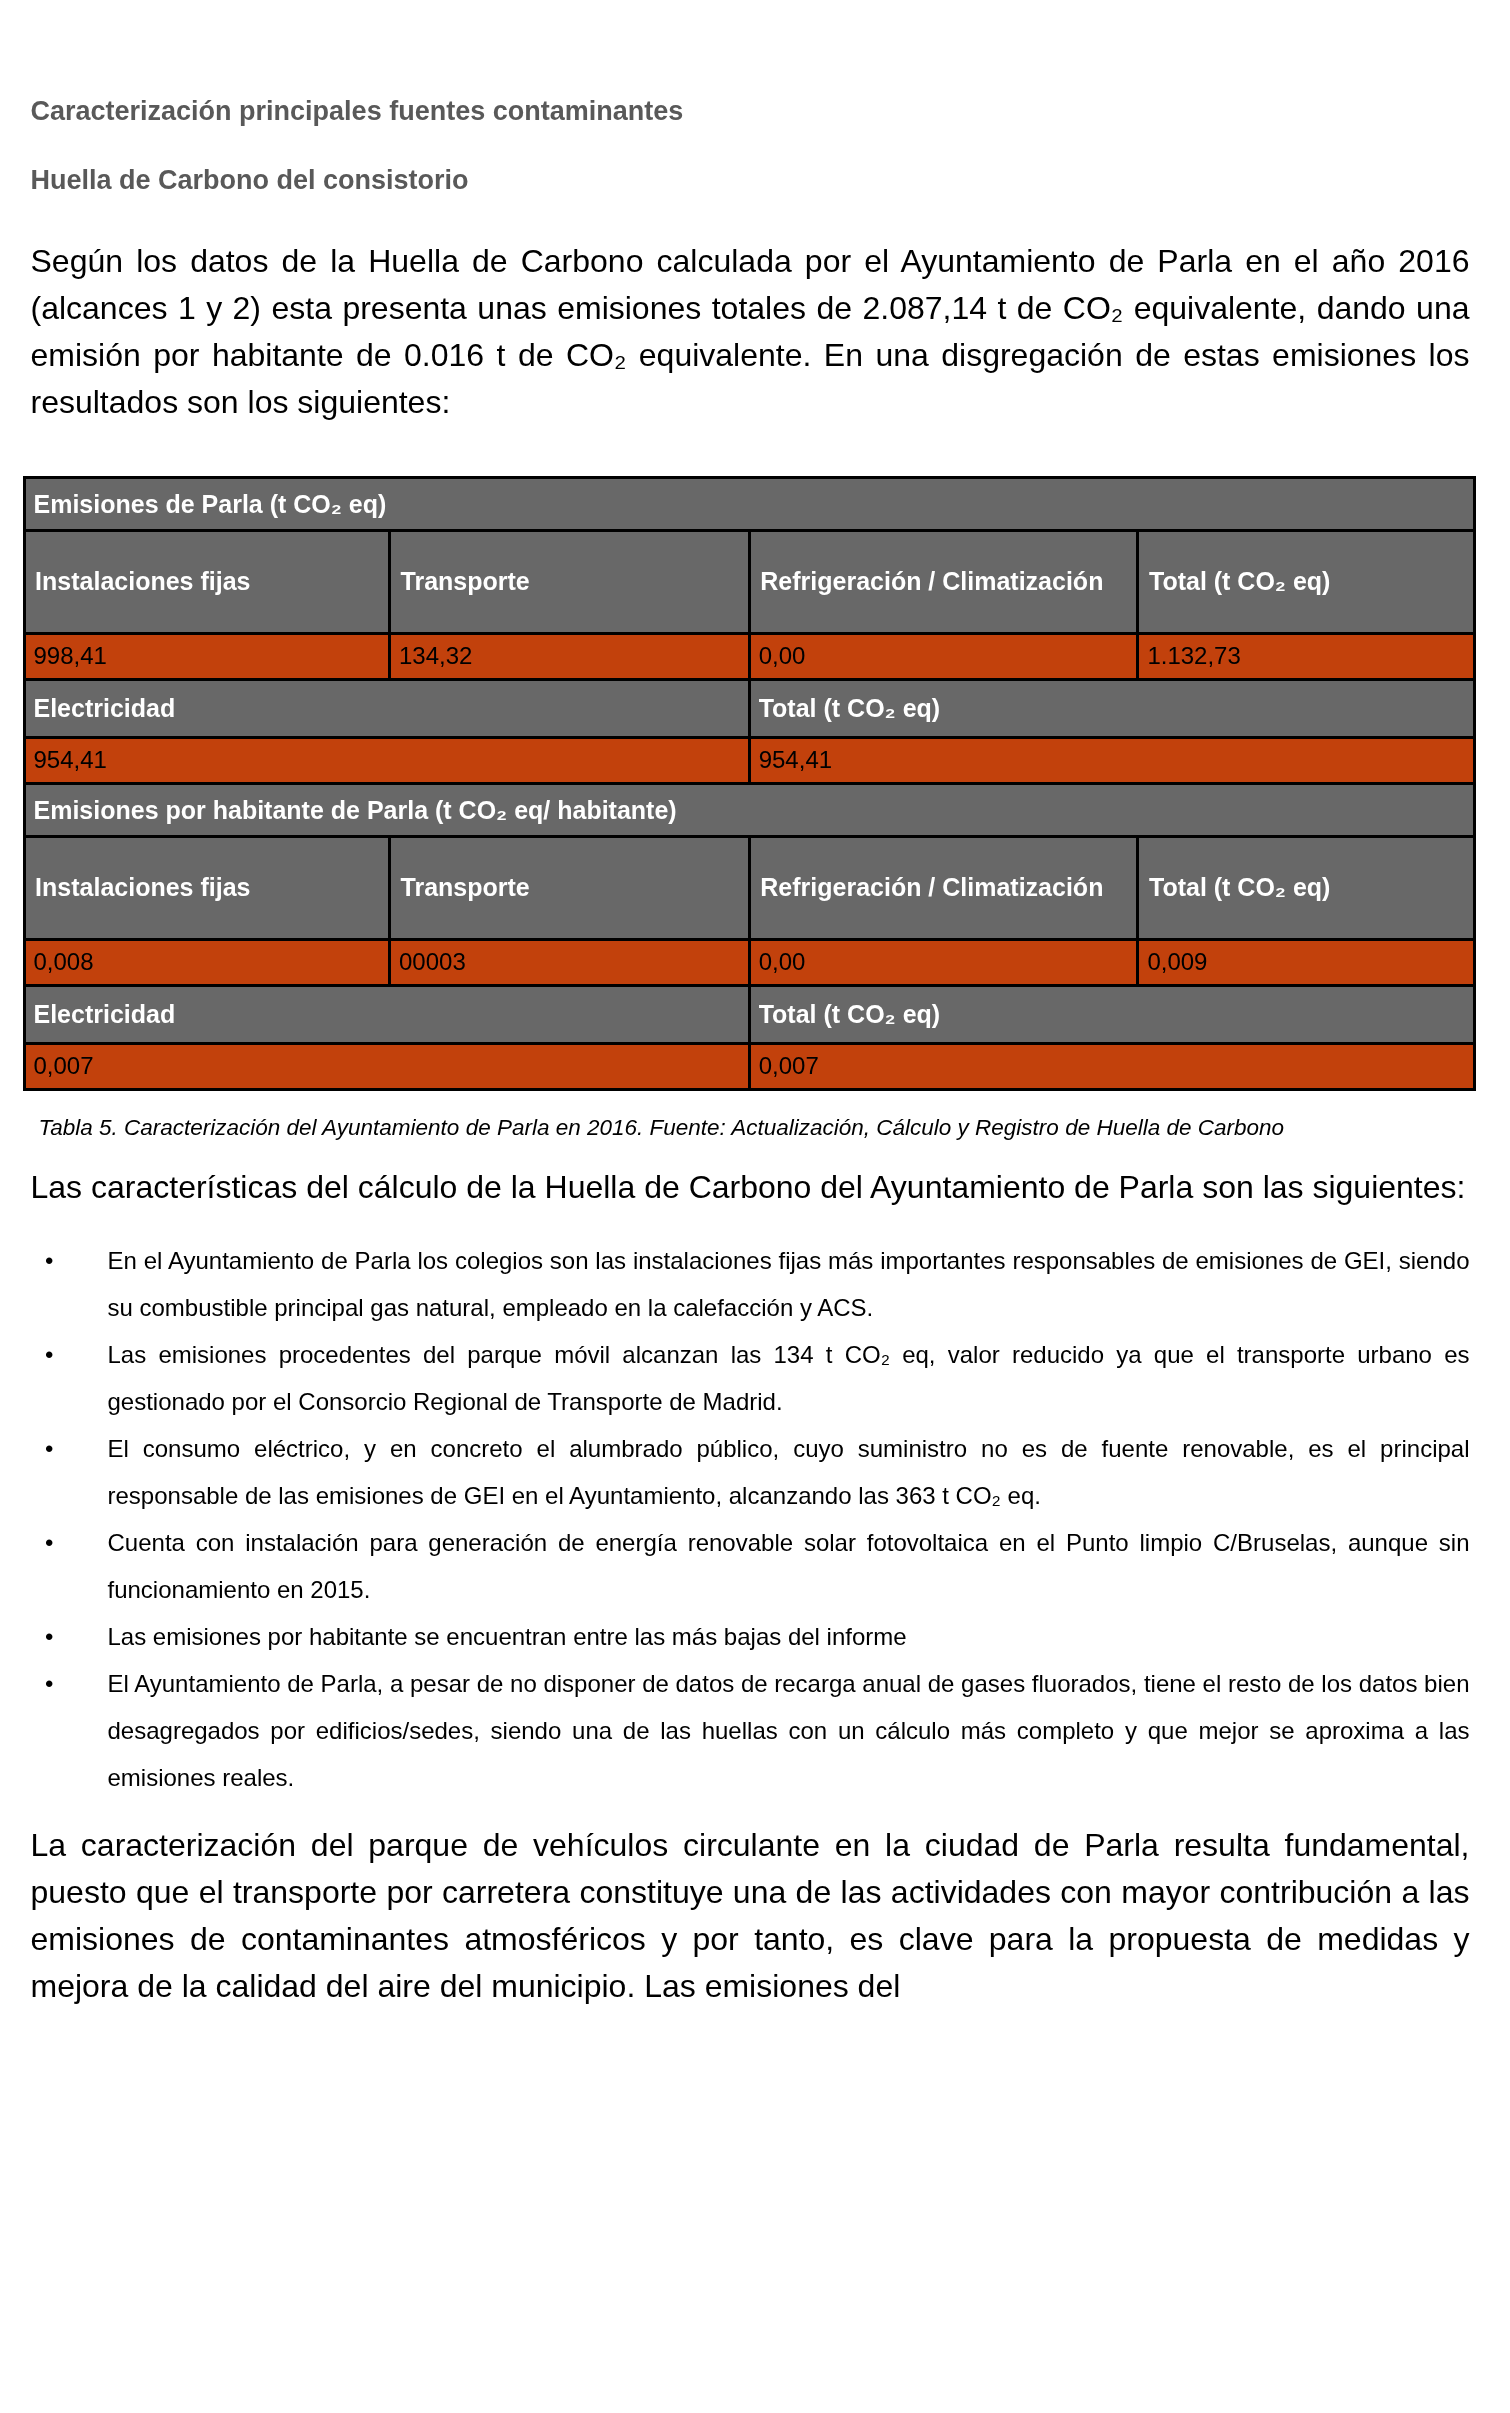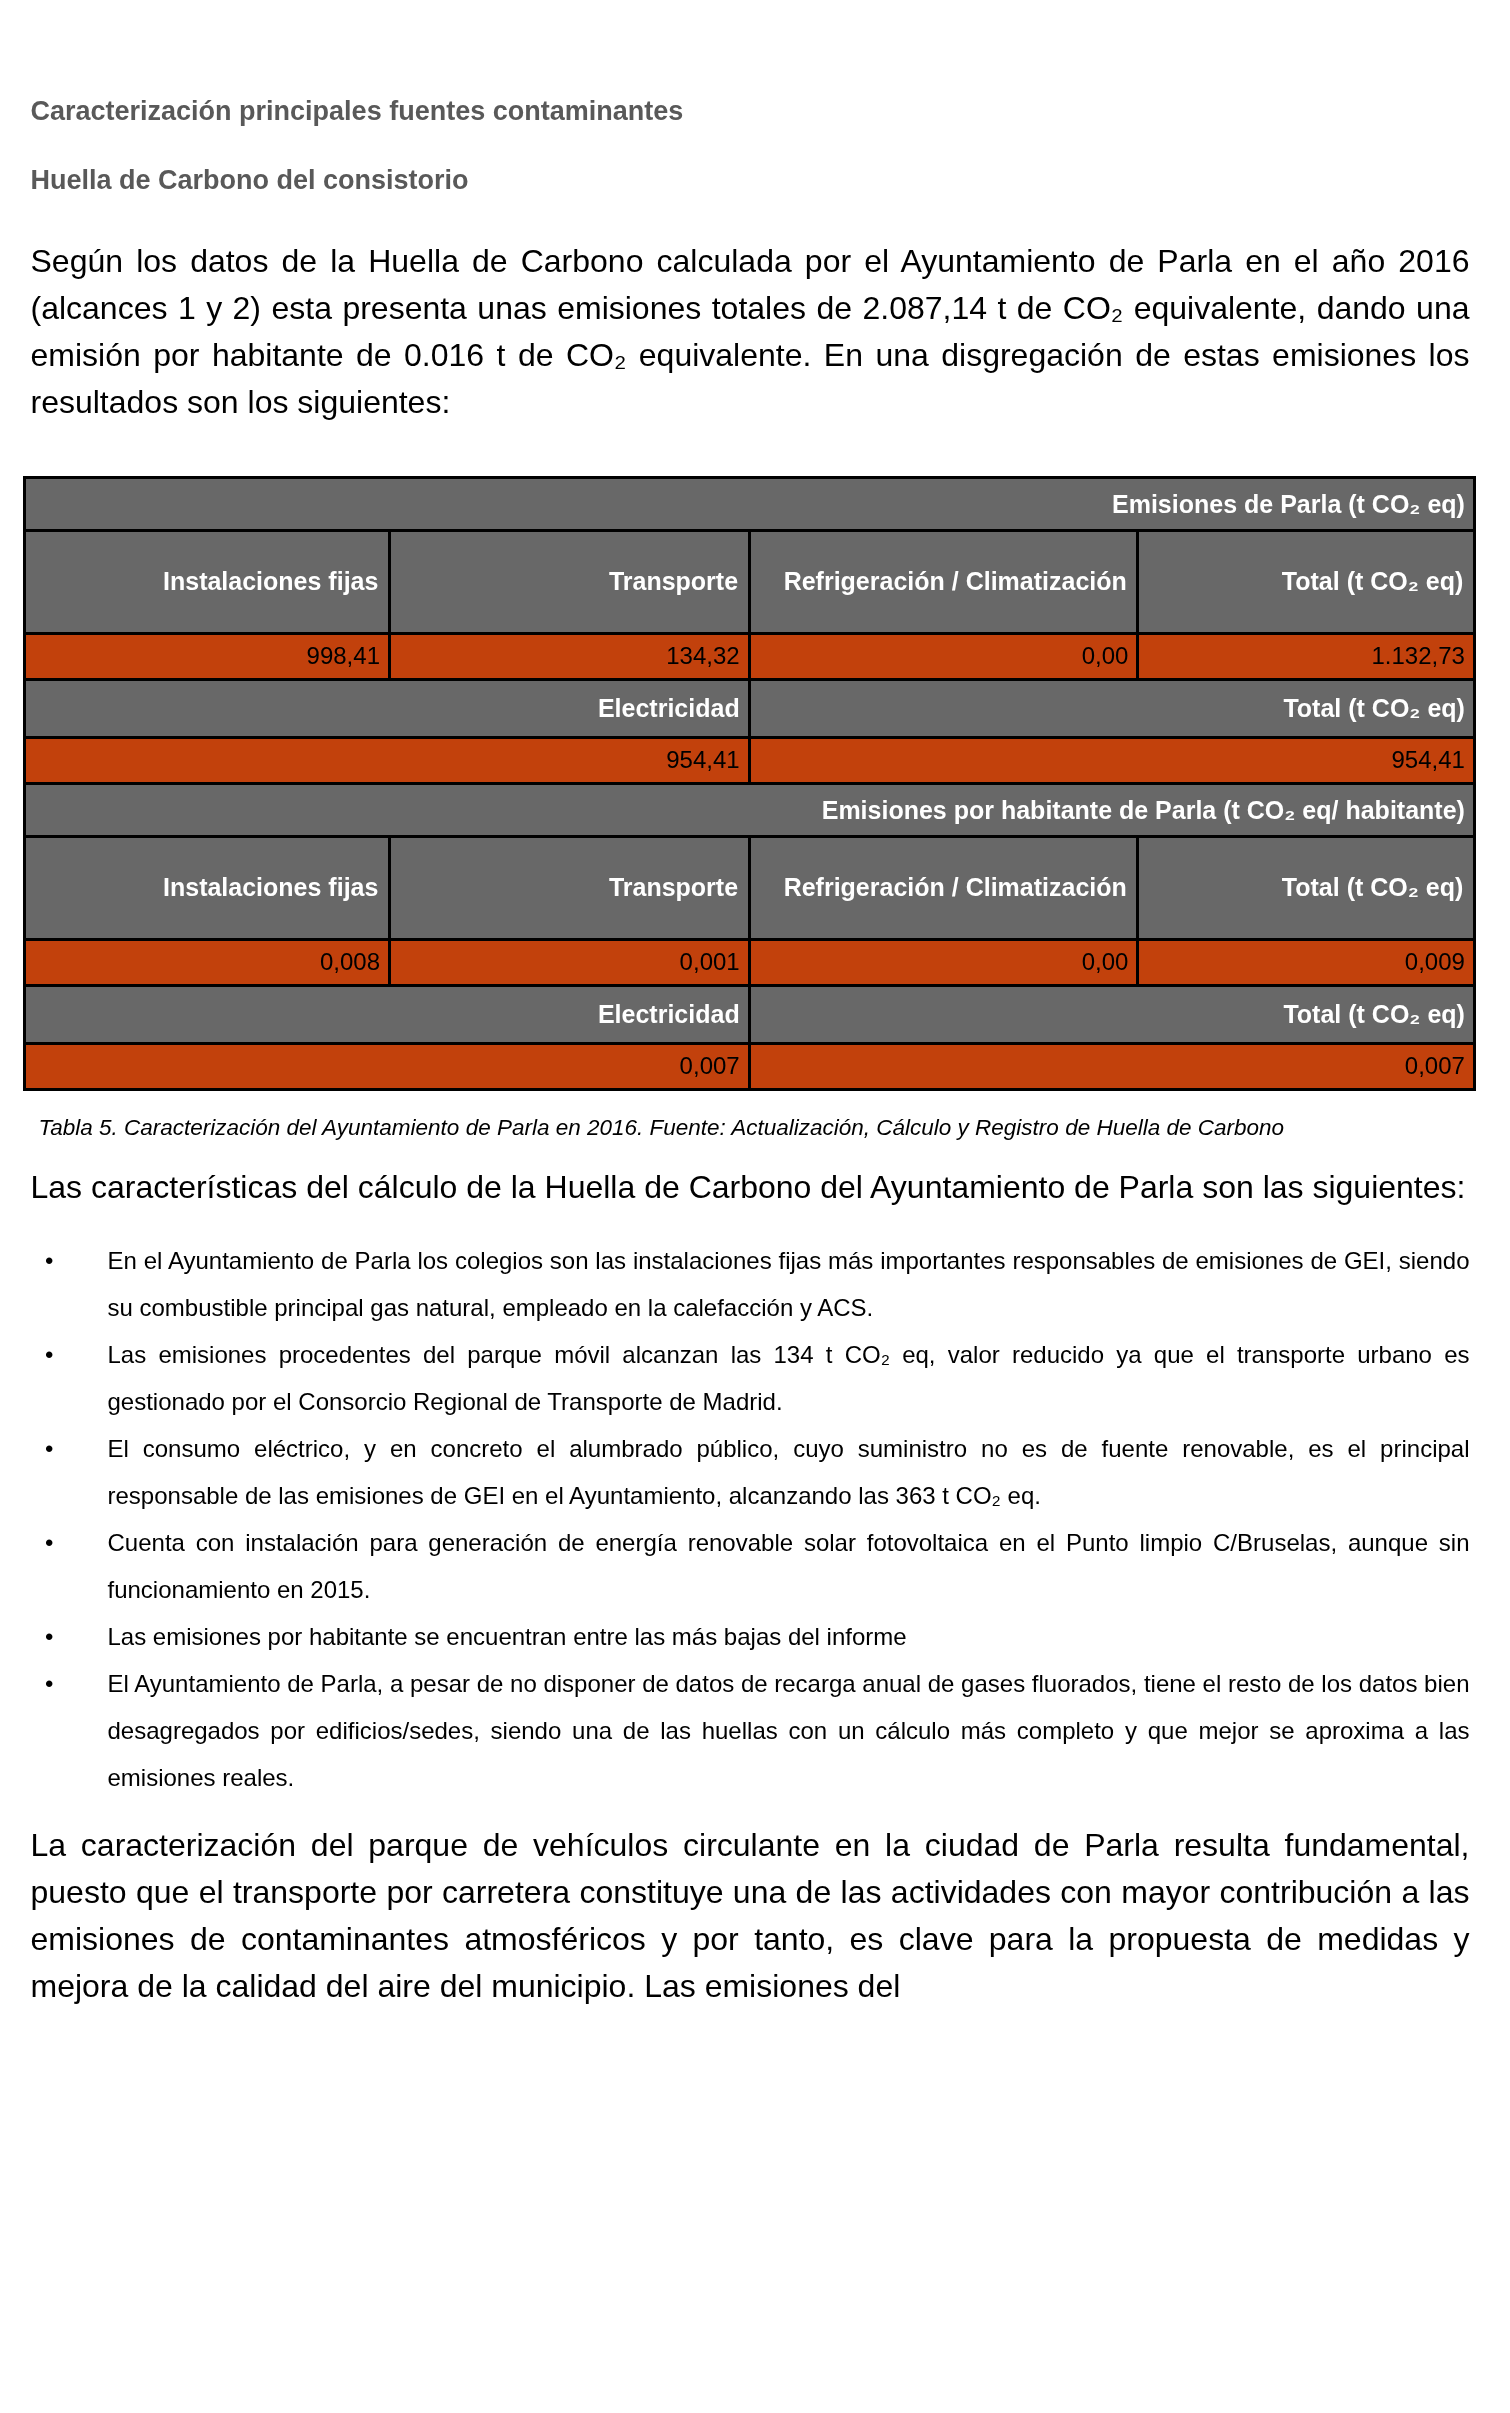--- a/index.html
+++ b/index.html
@@ -49,21 +49,21 @@
     border-collapse: collapse;
     table-layout: fixed;
   }
   table.emissions col.c1 { width: 25.2%; }
   table.emissions col.c2 { width: 24.8%; }
   table.emissions col.c3 { width: 26.8%; }
   table.emissions col.c4 { width: 23.2%; }
   table.emissions th,
   table.emissions td {
     border: 3.2px solid var(--table-border, #000000);
-    text-align: right;
+    text-align: left;
     vertical-align: middle;
   }
   table.emissions th {
     background: var(--table-header-bg, #686868);
     color: var(--table-header-text, #ffffff);
     font-weight: bold;
     font-size: 25px;
   }
   table.emissions tr.title-row th {
     height: 47px;
@@ -164,21 +164,21 @@
           <th colspan="4">Emisiones por habitante de Parla (t CO₂ eq/ habitante)</th>
         </tr>
         <tr class="colhead-row">
           <th>Instalaciones fijas</th>
           <th>Transporte</th>
           <th>Refrigeración / Climatización</th>
           <th>Total (t CO₂ eq)</th>
         </tr>
         <tr>
           <td>0,008</td>
-          <td>0,001</td>
+          <td>00003</td>
           <td>0,00</td>
           <td>0,009</td>
         </tr>
         <tr class="subhead-row">
           <th colspan="2">Electricidad</th>
           <th colspan="2">Total (t CO₂ eq)</th>
         </tr>
         <tr>
           <td colspan="2">0,007</td>
           <td colspan="2">0,007</td>

